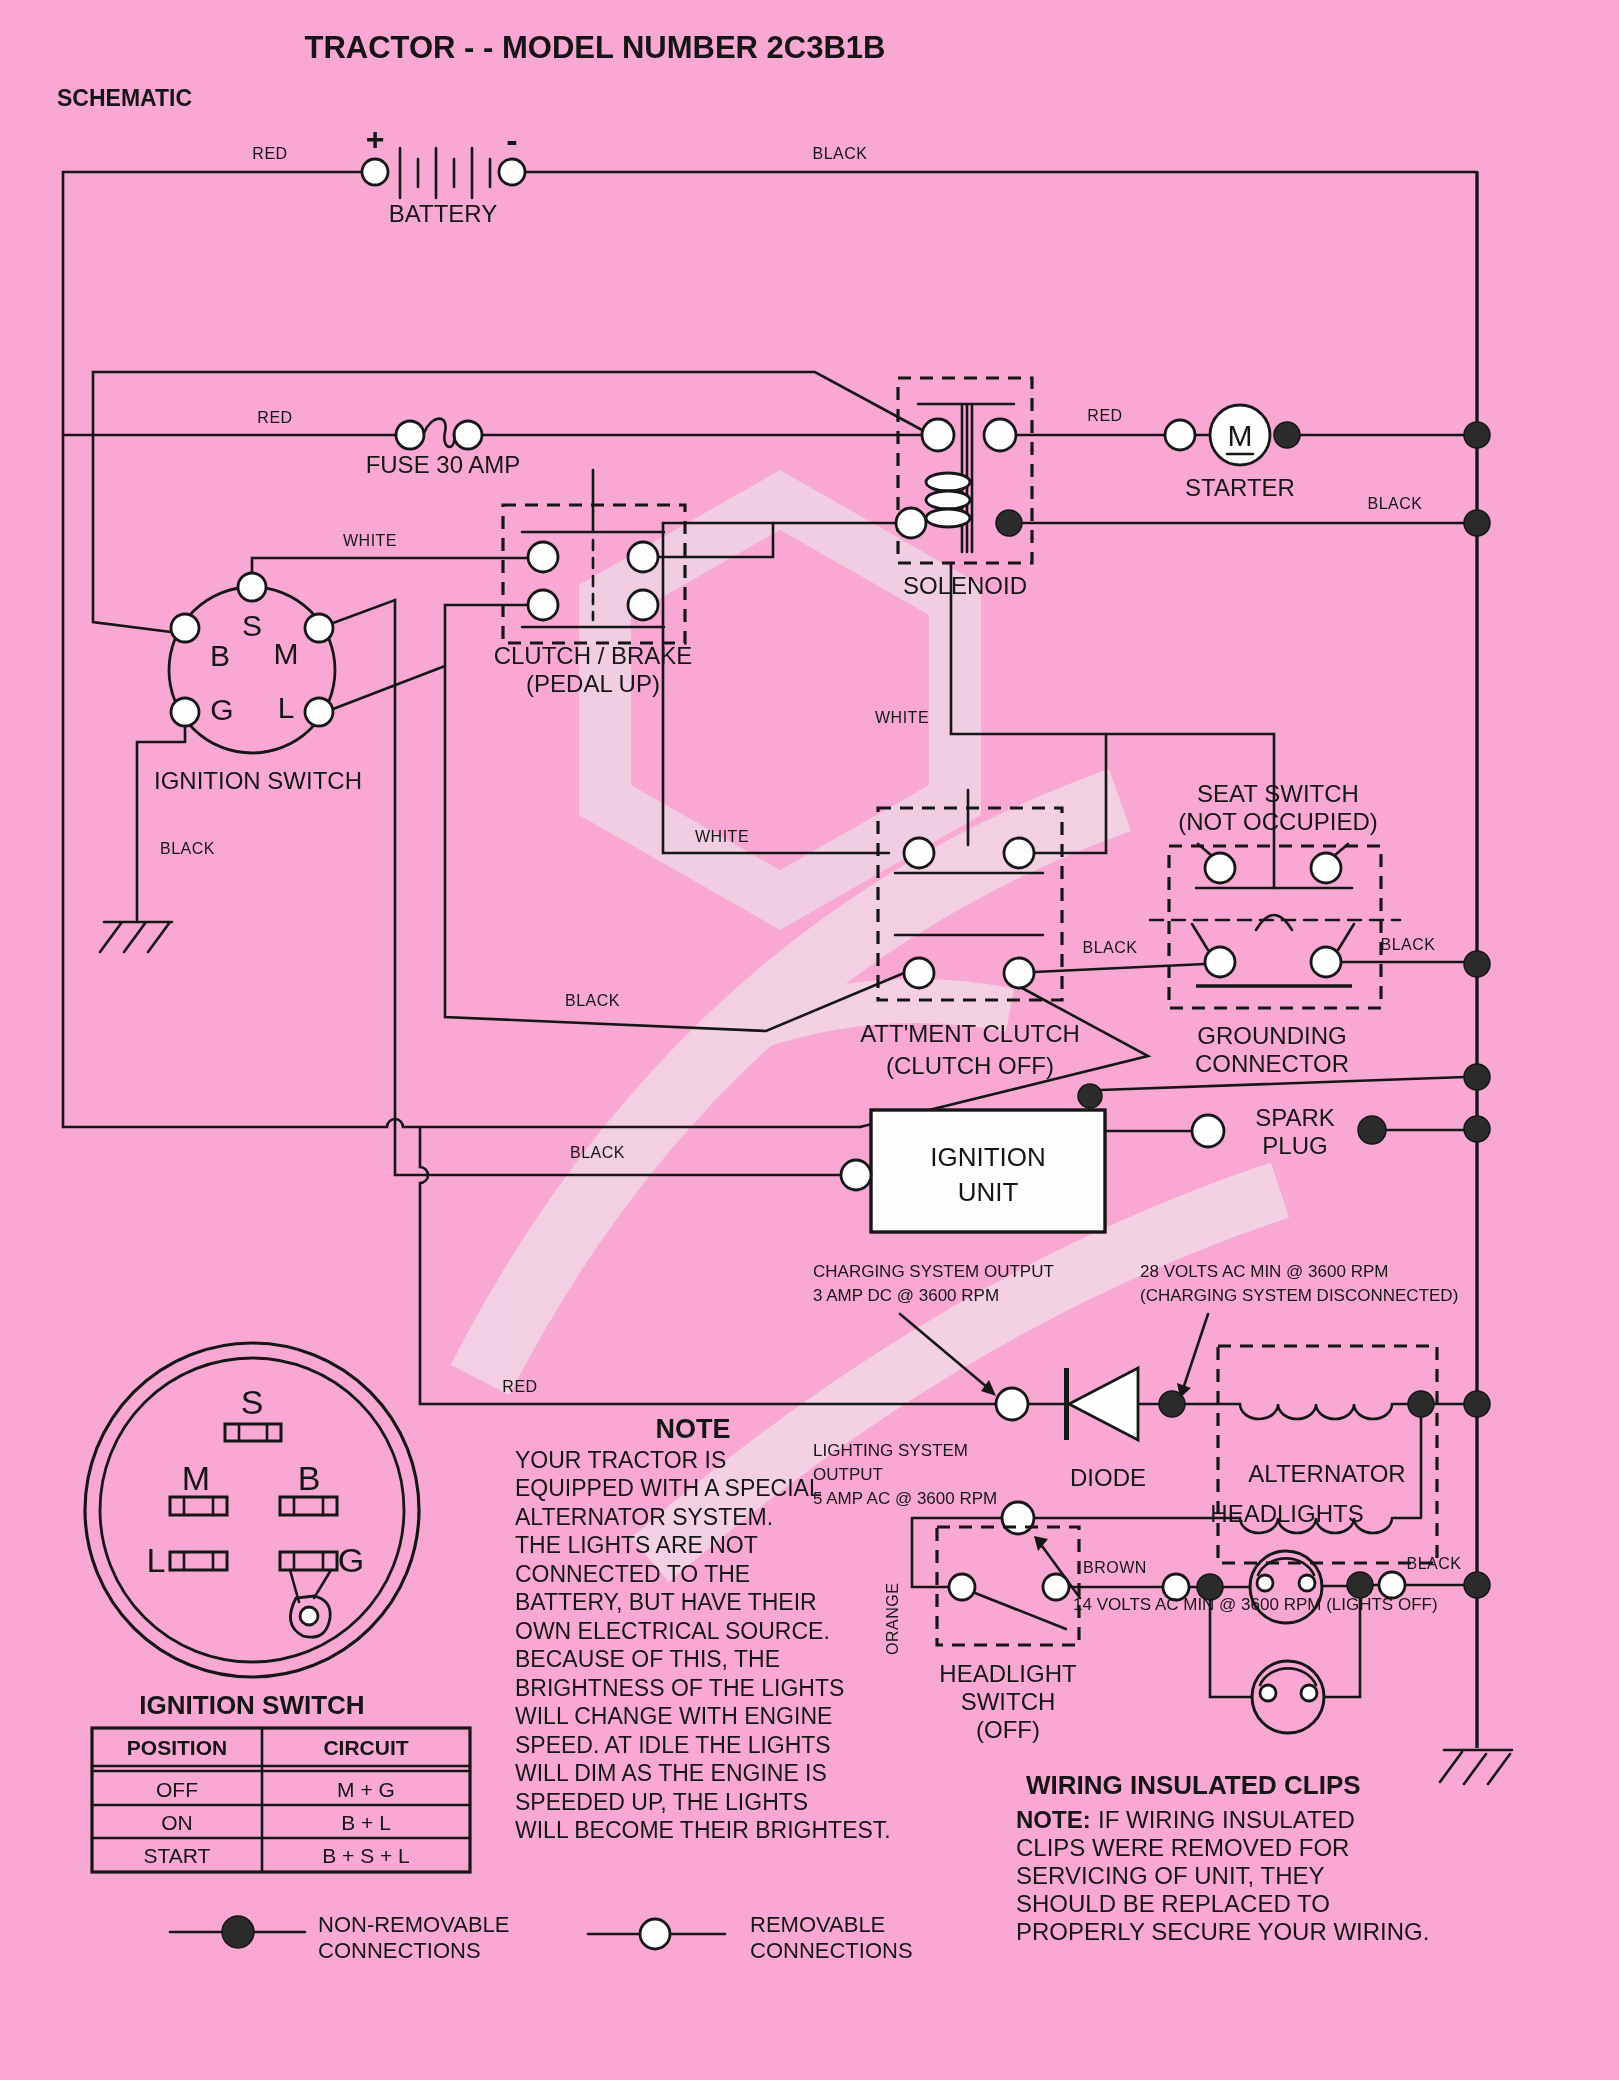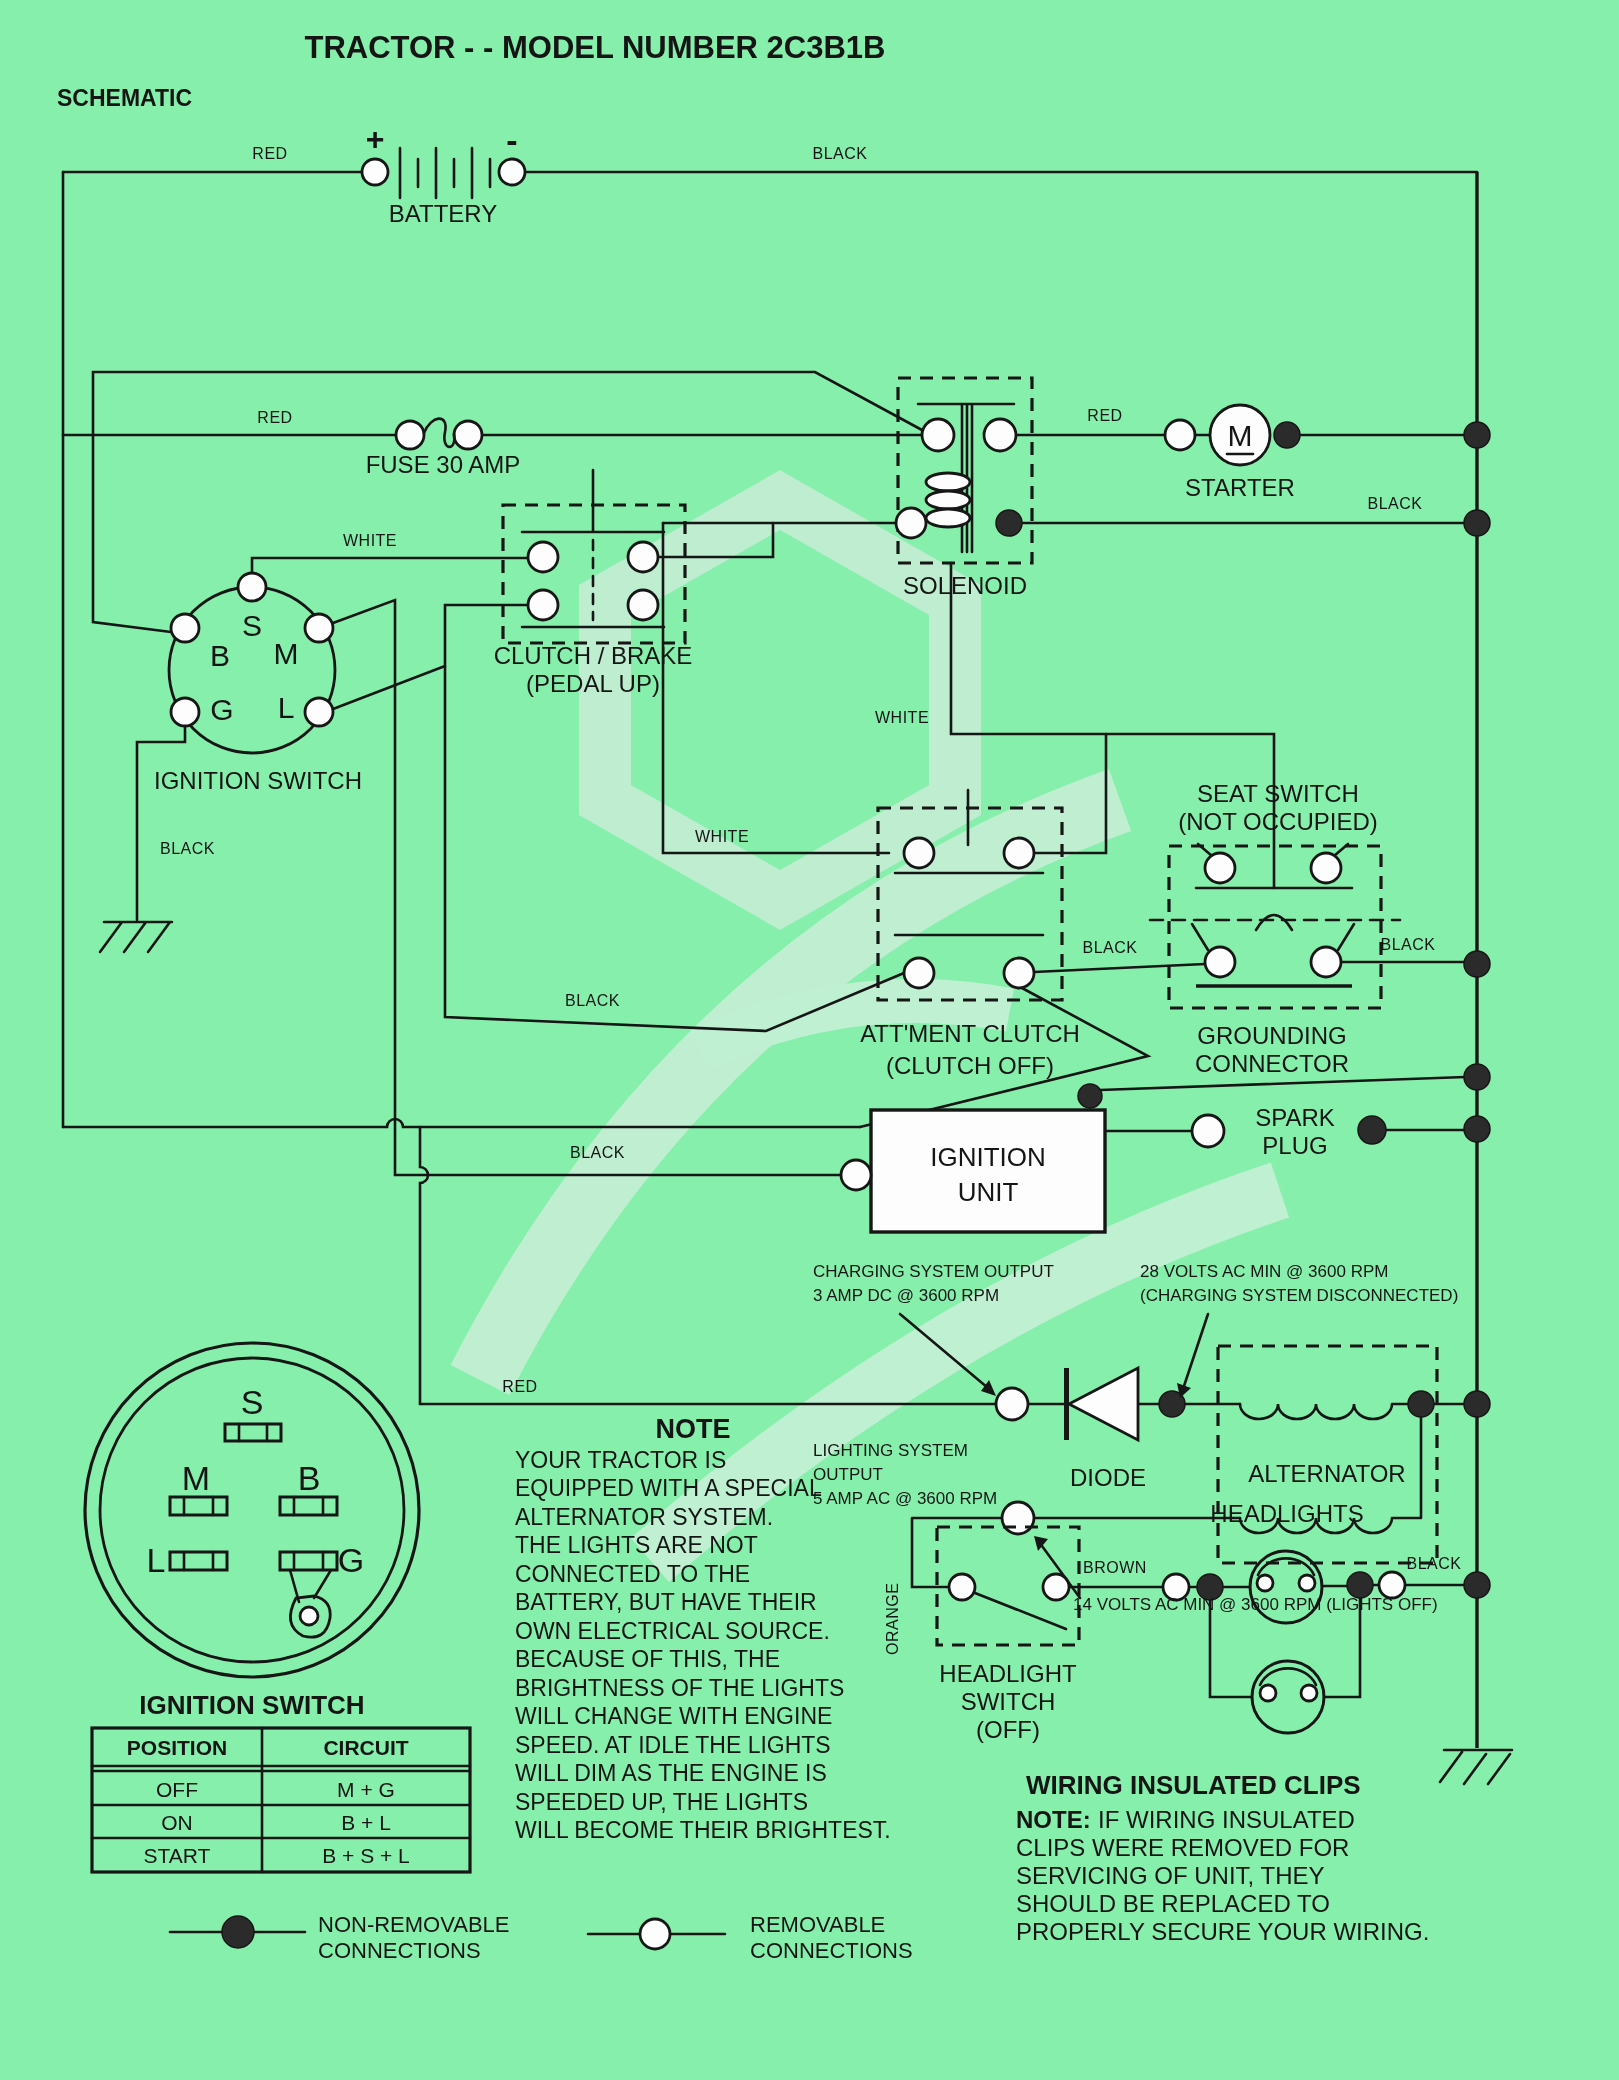--- a/index.html
+++ b/index.html
@@ -1,16 +1,16 @@
 <!DOCTYPE html>
 <html><head>
 <meta charset="utf-8">
 <style>
   html,body{margin:0;padding:0;background:#ffffff;}
-  .page{position:relative;width:1619px;height:2080px;background:#86efac;overflow:hidden;
+  .page{position:relative;width:1619px;height:2080px;background:#f9a8d4;overflow:hidden;
         font-family:"Liberation Sans", sans-serif;}
   svg{display:block}
   text{fill:#151515;font-family:"Liberation Sans", sans-serif;}
   .wire{stroke:#161616;stroke-width:2.6;fill:none;stroke-linecap:round;}
   .wire-thick{stroke:#161616;stroke-width:3.4;fill:none;}
   .dashbox{stroke:#161616;stroke-width:3.2;fill:none;stroke-dasharray:13 9;}
   .oc{fill:#fdfdfd;stroke:#161616;stroke-width:2.8;}
   .fc{fill:#2b2b2b;stroke:#161616;stroke-width:1.5;}
   .lbl{font-size:24px;}
   .wlbl{font-size:16px;letter-spacing:.5px;}

